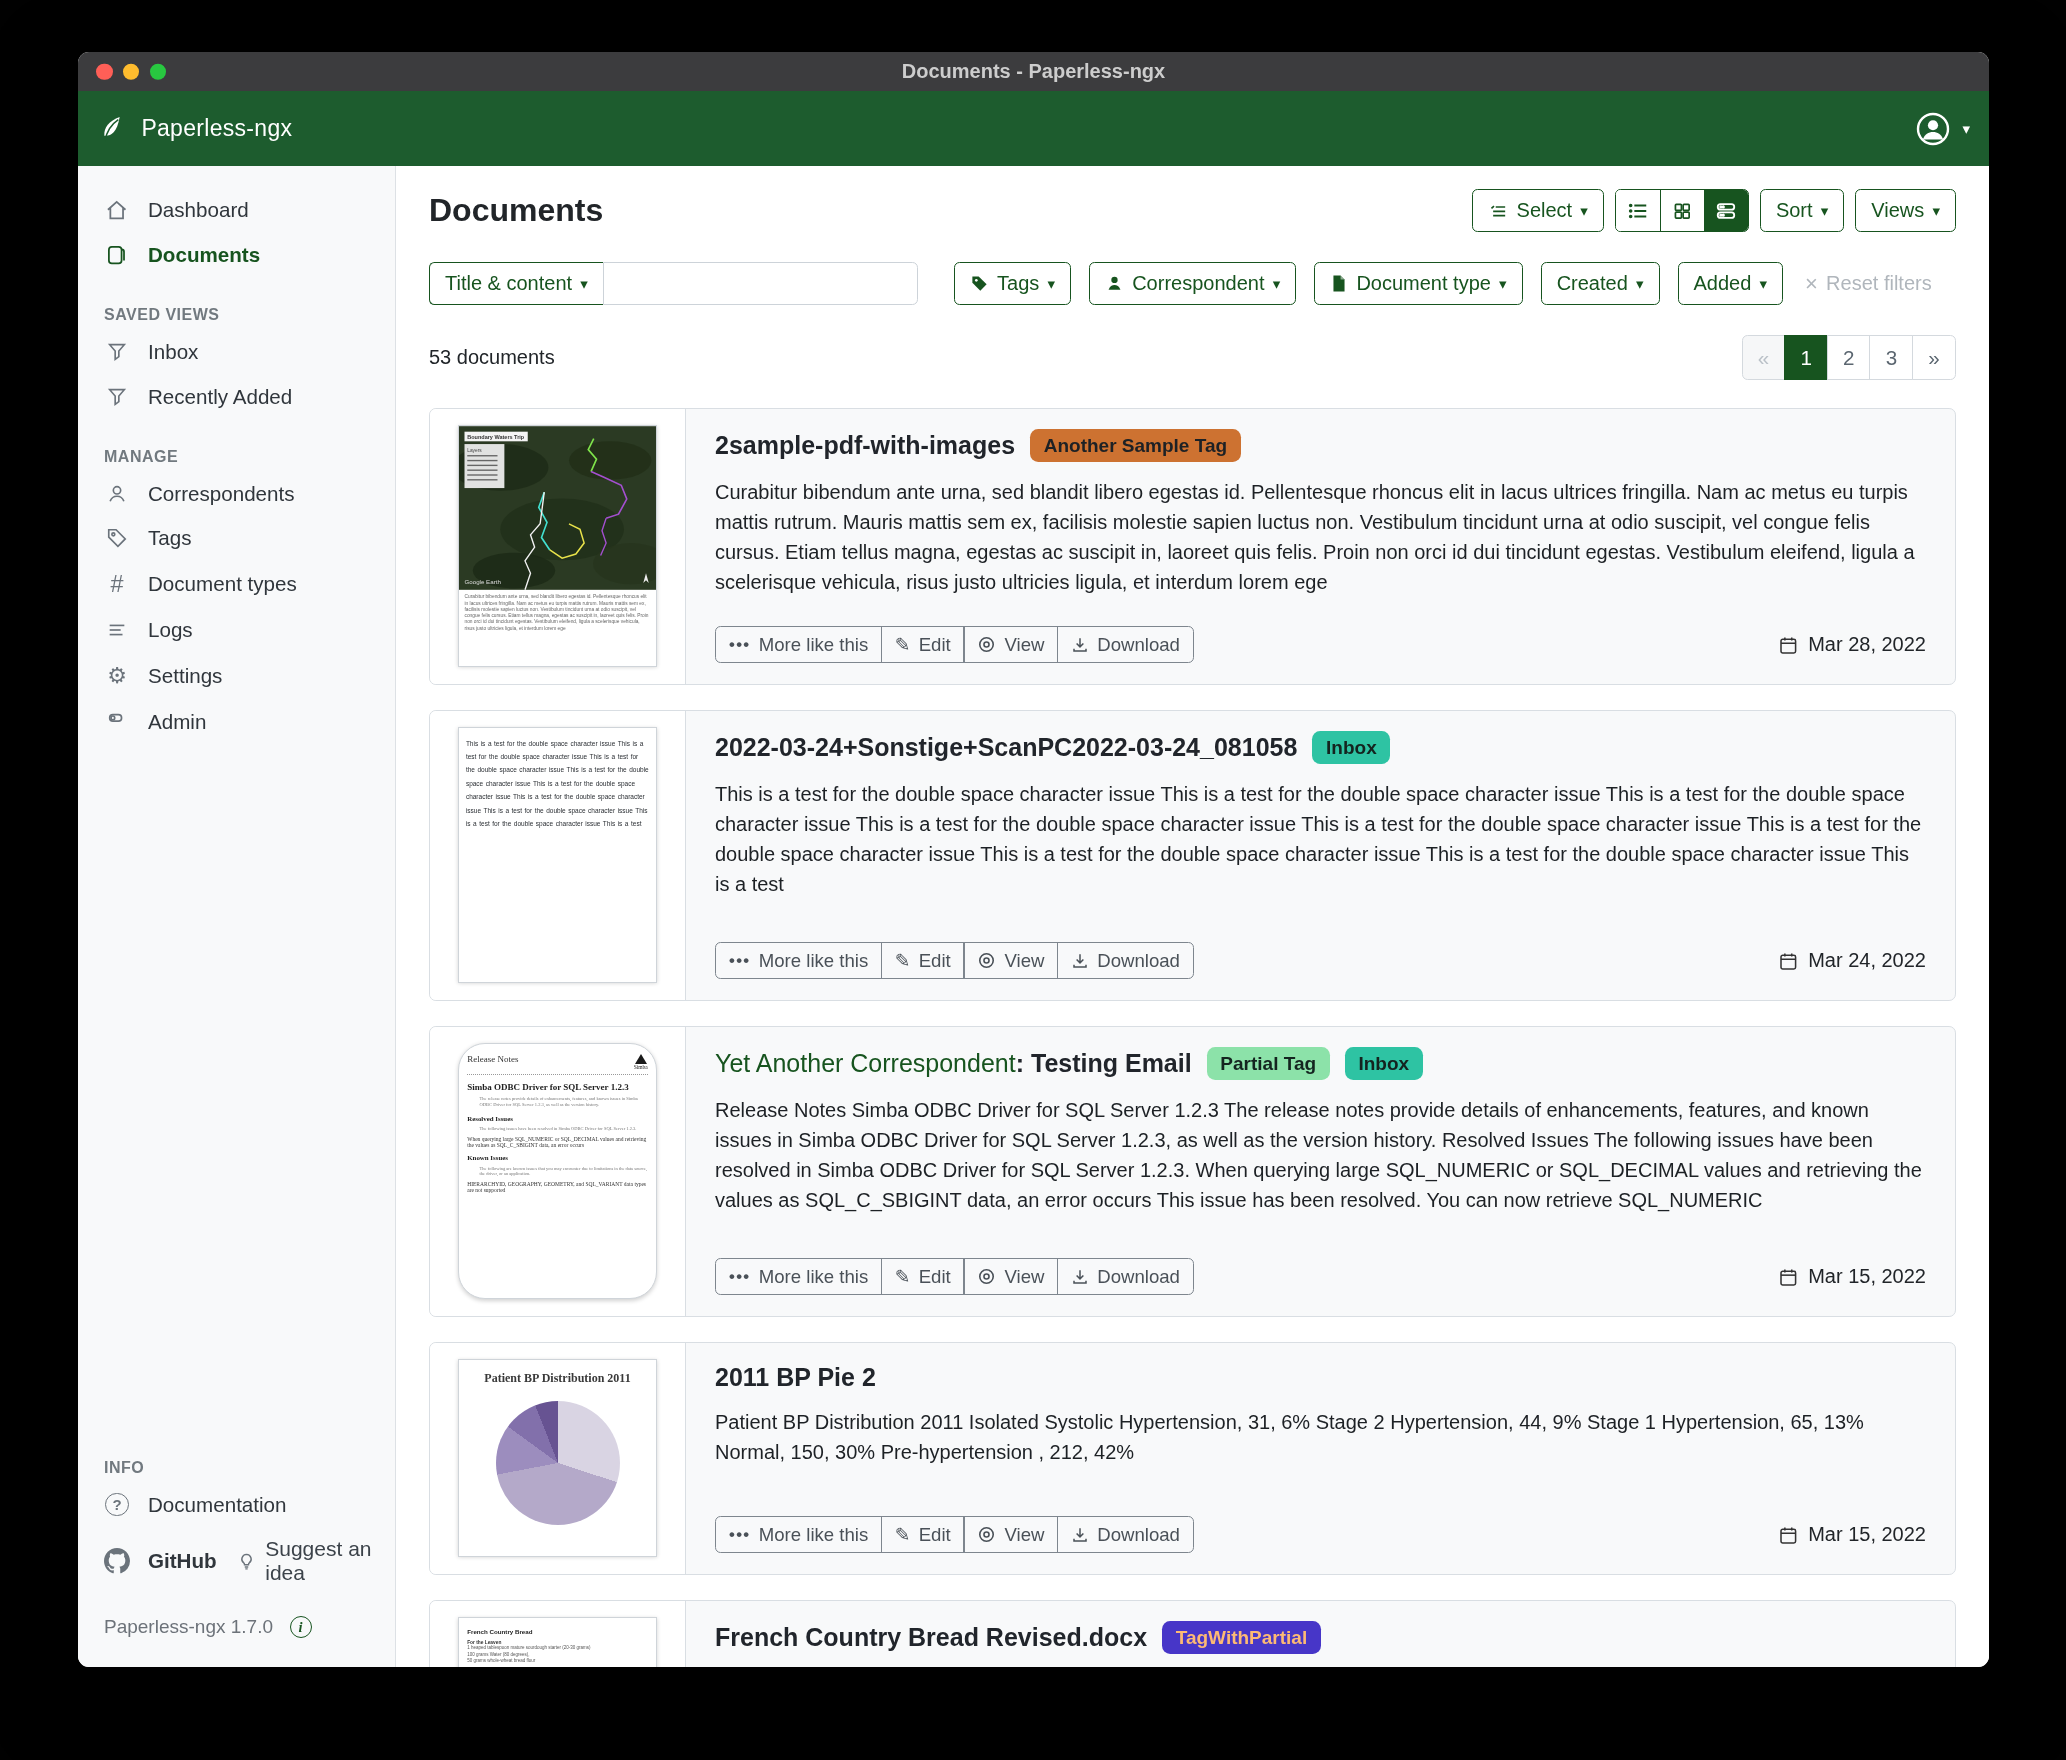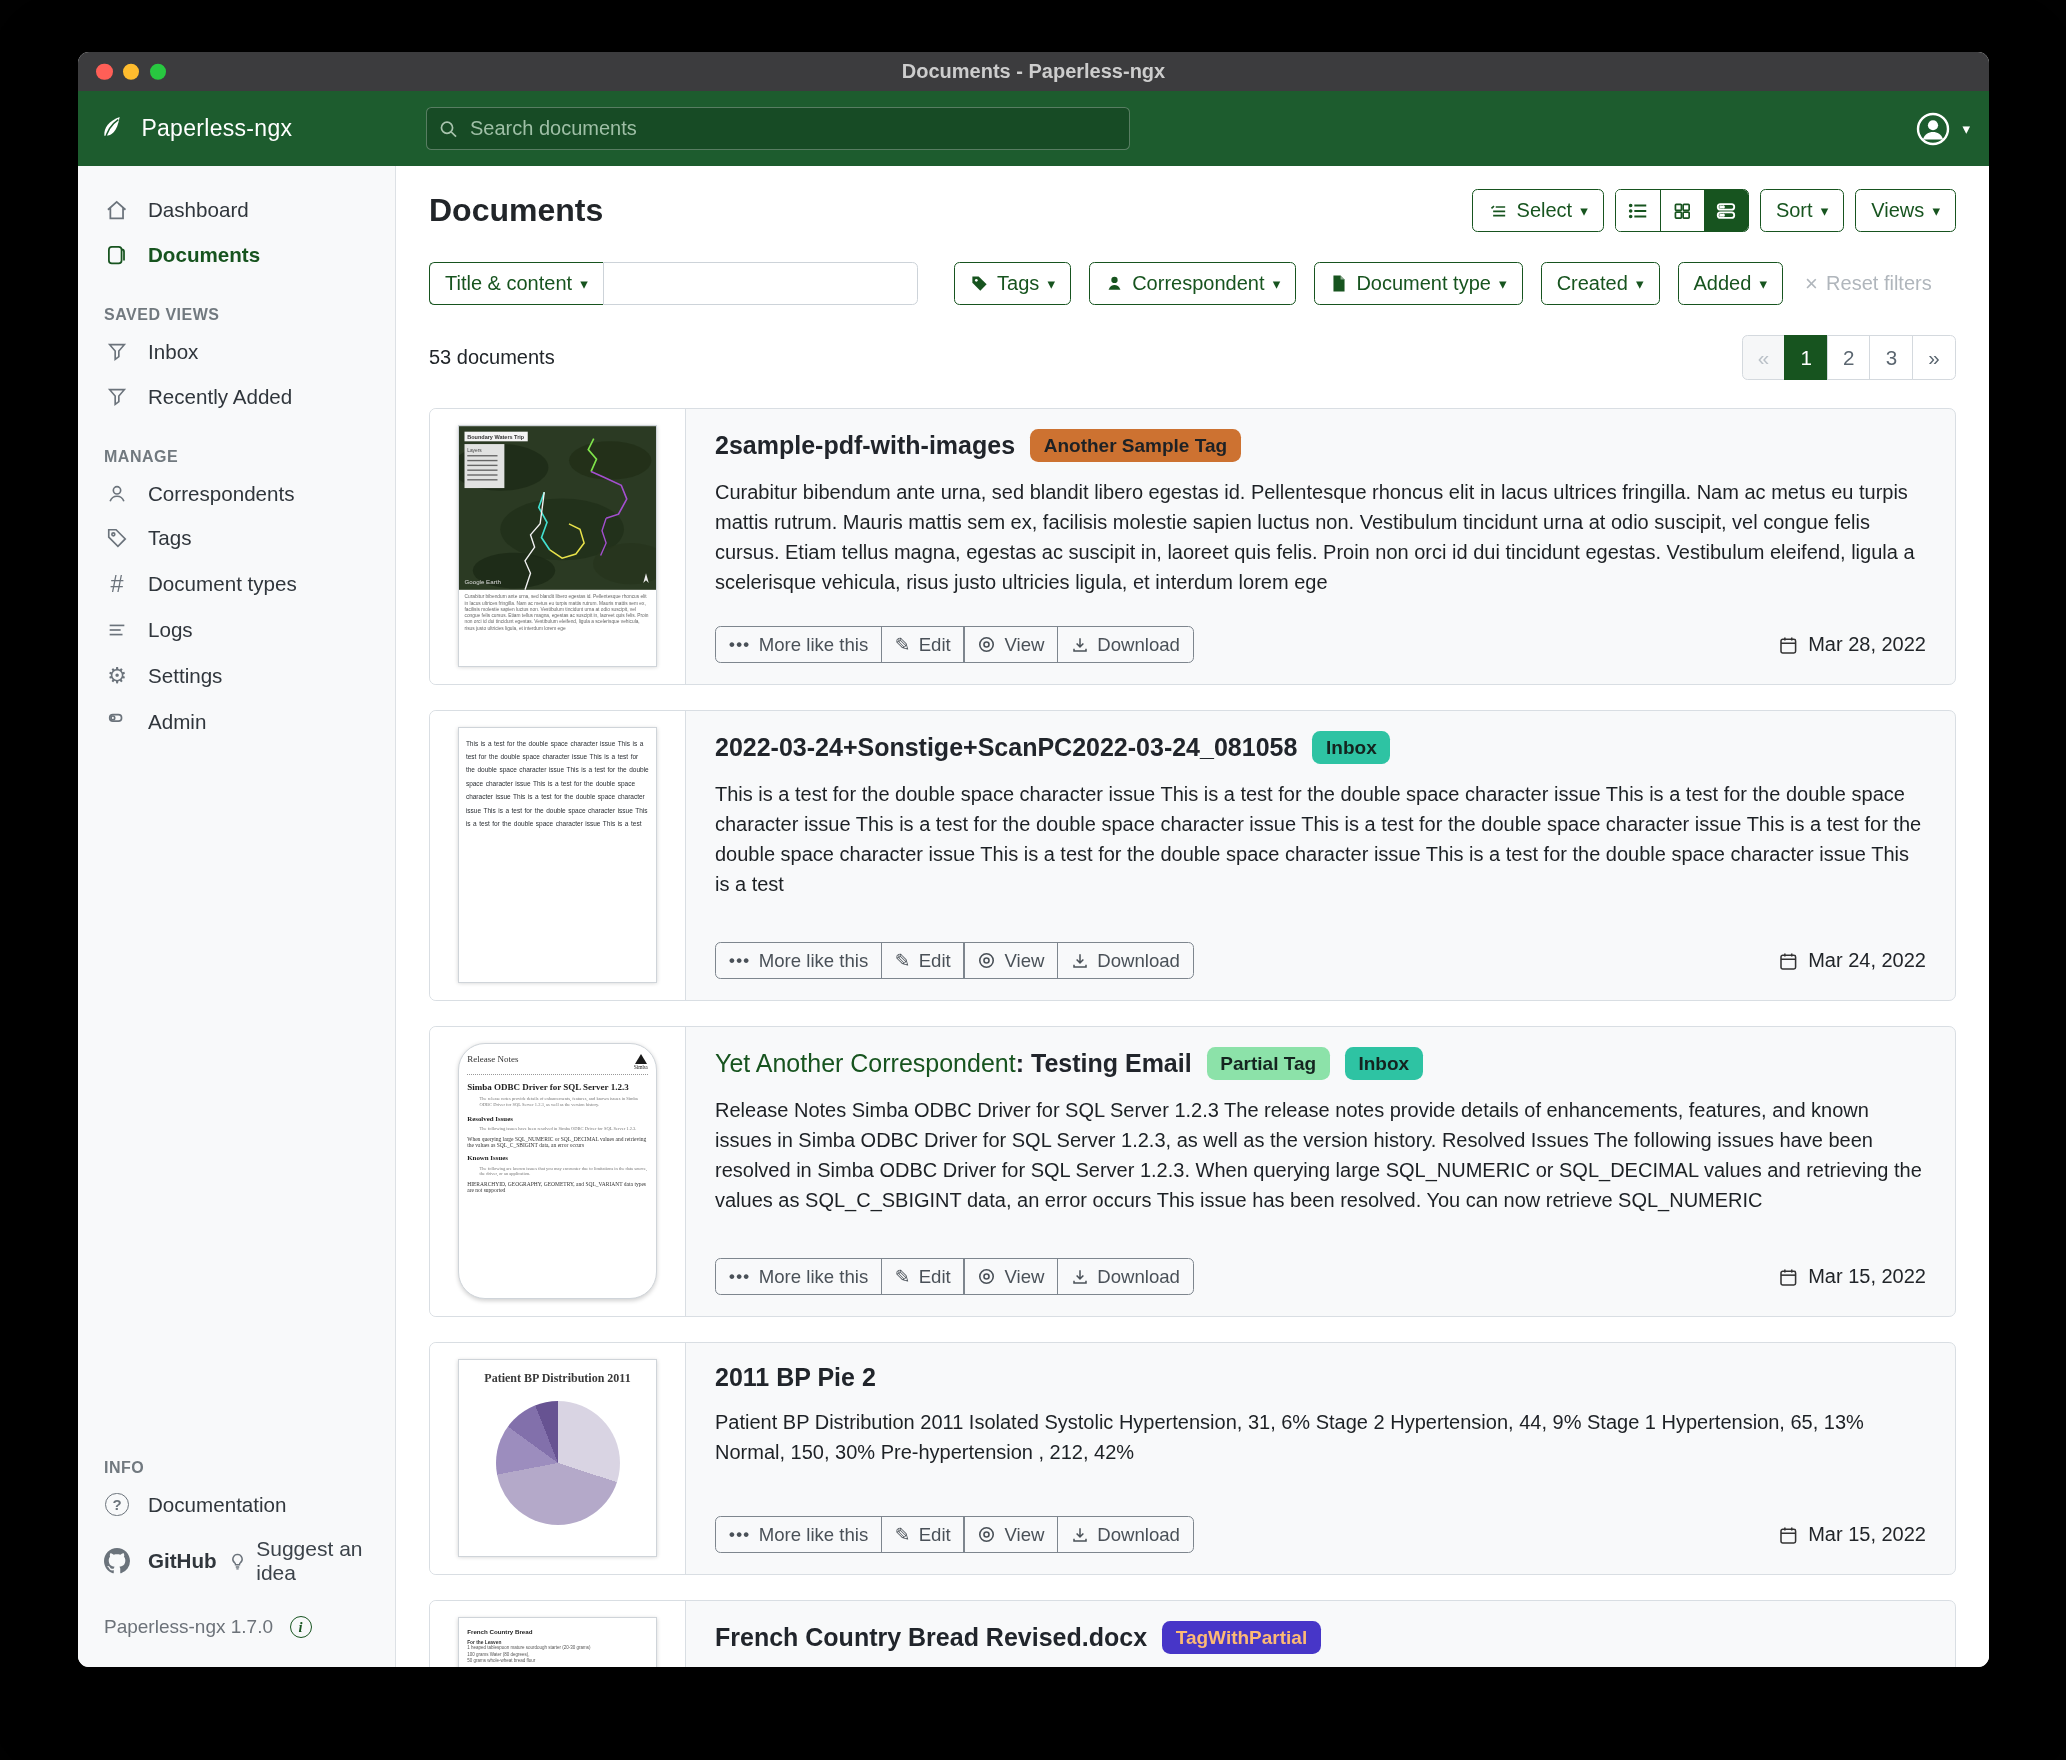--- a/index.html
+++ b/index.html
@@ -37,21 +37,21 @@
   
   .bodyrow{flex:1;display:flex;min-height:0;}
   .sidebar{width:318px;flex:0 0 auto;background:var(--sidebar-bg);border-right:1.4px solid #dde1e5;
     display:flex;flex-direction:column;padding-top:22px;overflow:hidden;}
   .side-item{display:flex;align-items:center;gap:18px;padding:10.3px 6.9px 10.3px 26px;font-size:20.6px;color:#30363c;cursor:pointer;}
   .side-item .ic{width:26px;display:flex;justify-content:center;color:#6b737b;flex:0 0 auto;}
   .side-item.active{color:var(--green);font-weight:700;}
   .side-item.active .ic{color:var(--green);}
   .side-section{margin:29px 0 5.5px 26px;font-size:16px;font-weight:700;letter-spacing:0.5px;color:#71797f;}
   .side-spacer{flex:1;}
-  .gh-row{display:flex;align-items:center;gap:11px;}
+  .gh-row{display:flex;align-items:center;gap:20px;}
   .gh-row .side-item{padding-right:0;}
   .suggest{display:flex;align-items:center;gap:9.6px;font-size:21px;color:#3c434a;cursor:pointer;padding:10.3px 0;}
   .suggest .ic{color:#6b737b;}
   .version-row{display:flex;align-items:center;gap:16.5px;margin:20.6px 0 29px 26px;}
   .version{font-size:19px;color:#6c7279;}
   .info-circle{width:22px;height:22px;border-radius:50%;border:1.4px solid var(--green);color:var(--green);
     font-size:14.4px;font-style:italic;font-weight:700;display:flex;align-items:center;justify-content:center;font-family:"Liberation Serif",serif;cursor:pointer;}
   .qmark{width:23.4px;height:23.4px;border-radius:50%;border:1.7px solid #6b737b;display:flex;align-items:center;justify-content:center;font-size:15px;font-weight:700;}
   
   .main{flex:1;background:#fff;padding:23.4px 33px 0 33px;overflow:hidden;display:flex;flex-direction:column;}
@@ -140,27 +140,20 @@
       <div class="win-title">Documents - Paperless-ngx</div>
     </div>
 
     <div class="appheader">
       <div class="brand">
         <svg class="icon" viewBox="0 0 24 24" fill="none" stroke="#fff" stroke-width="1.6">
           <path d="M17 3 C 9 6 5 11 5.5 17 C 10 17.5 15 15 17 3 Z" fill="#fff" stroke="none"></path>
           <path d="M6 21 C 7 15 10 9 16 5" stroke="#1d5c2e" stroke-width="1.2"></path>
         </svg>
         <span class="brand-name">Paperless-ngx</span>
-      </div>
-      <div class="searchwrap">
-        <svg class="icon" viewBox="0 0 24 24" fill="none" stroke-width="2">
-          <circle cx="10.5" cy="10.5" r="6.5" stroke="#a9c4ae"></circle>
-            <line x1="15.5" y1="15.5" x2="21" y2="21" stroke="#a9c4ae"></line>
-        </svg>
-        <input class="search" type="text" placeholder="Search documents" style="">
       </div>
       <div class="user">
         <svg class="icon" viewBox="0 0 24 24" fill="none">
           <circle cx="12" cy="12" r="10" stroke="#fff" stroke-width="1.6"></circle>
           <circle cx="12" cy="9.5" r="3.4" fill="#fff"></circle>
           <path d="M5.2 19 C 6.5 15.5 9 14 12 14 C 15 14 17.5 15.5 18.8 19 Z" fill="#fff"></path>
         </svg>
         <span class="caret">▾</span>
       </div>
     </div>

